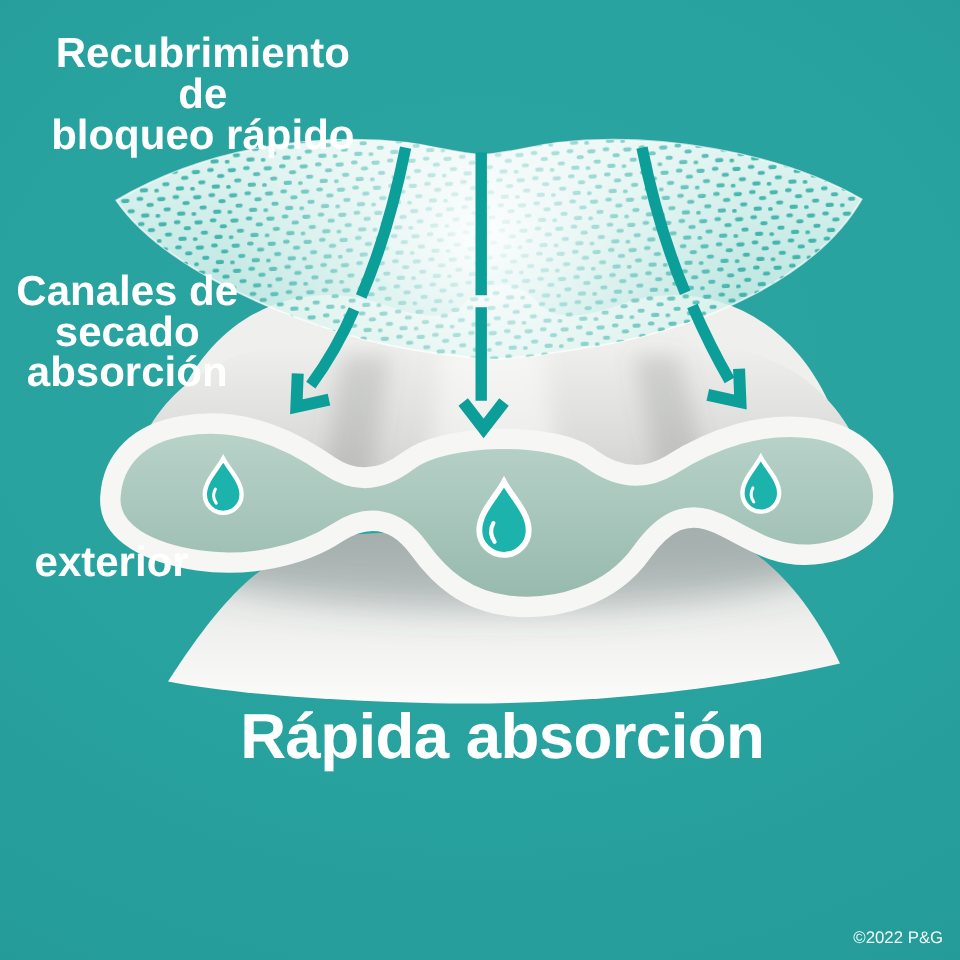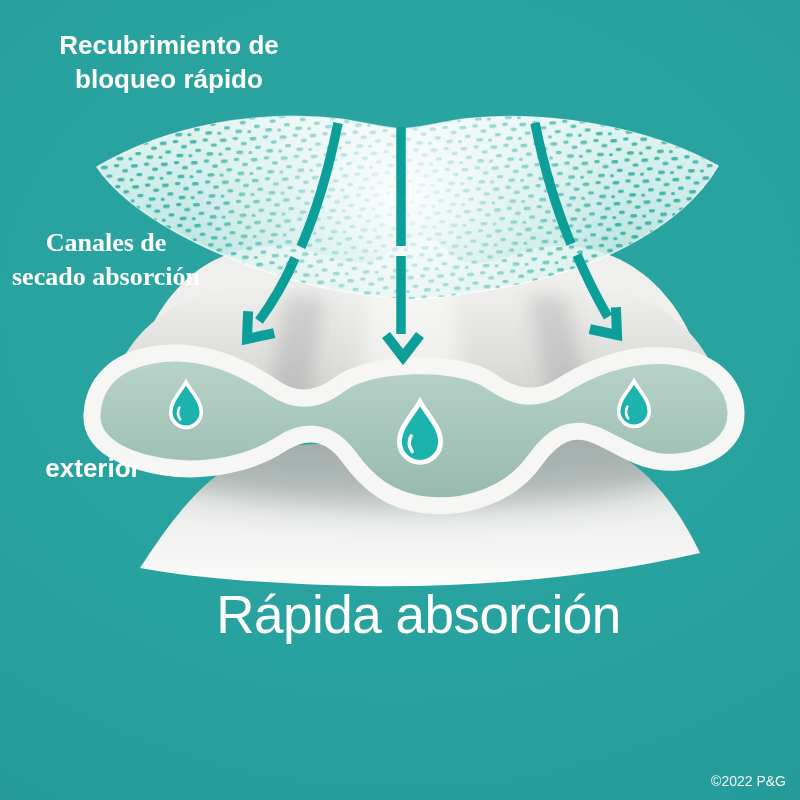--- a/index.html
+++ b/index.html
@@ -2,25 +2,25 @@
 <html><head>
 <meta charset="utf-8">
 <style>
   html,body{margin:0;padding:0;background:#28a29f;}
   .stage{
     position:relative;width:800px;height:800px;overflow:hidden;
     background:radial-gradient(95% 75% at 50% 38%, #2ba6a2 0%, #28a29f 58%, #249b98 100%);
     font-family:"Liberation Sans", sans-serif;color:#ffffff;
   }
   .stage svg{position:absolute;left:0;top:0;}
-  .callout{position:absolute;text-align:center;font-weight:700;font-size:26px;line-height:34px;}
+  .callout{position:absolute;text-align:center;font-weight:700;font-size:35px;line-height:34px;}
   #callout-topsheet{left:36px;top:28px;width:266px;}
-  #callout-channels{left:0;top:226px;width:212px;font-family:Liberation Serif, serif;}
+  #callout-channels{left:0;top:226px;width:212px;}
   #callout-cover{left:8px;top:452px;width:170px;line-height:33px;}
-  .heading{position:absolute;left:0;right:0;top:584px;text-align:center;font-weight:400;
+  .heading{position:absolute;left:0;right:0;top:584px;text-align:center;font-weight:700;
            font-size:53px;line-height:62px;letter-spacing:-0.5px;padding-left:37px;}
   .copyright{position:absolute;right:14px;bottom:11px;font-size:14px;opacity:0.95;font-weight:400;margin-top:48px;}
 </style>
 </head>
 <body>
 
 <div class="stage">
 
   <svg width="800" height="800" viewBox="0 0 800 800">
     <defs>

